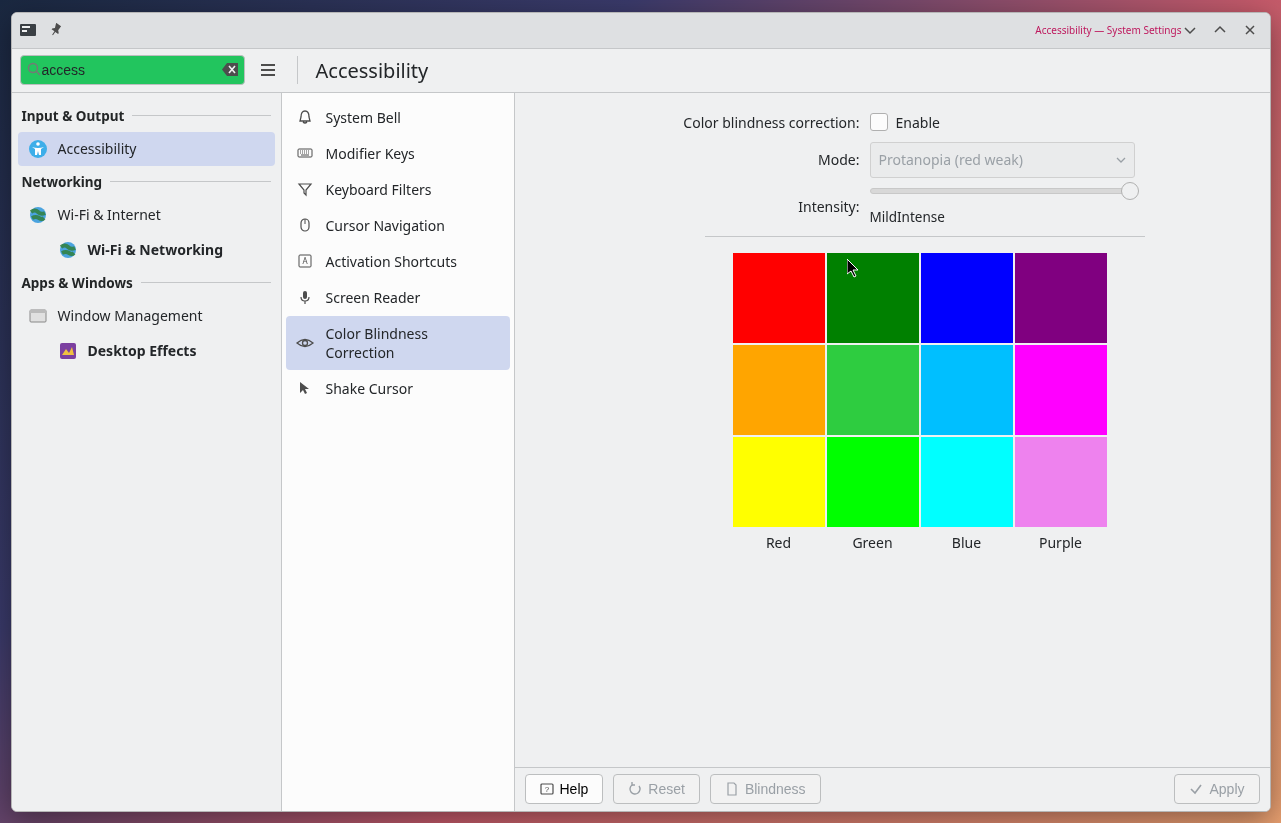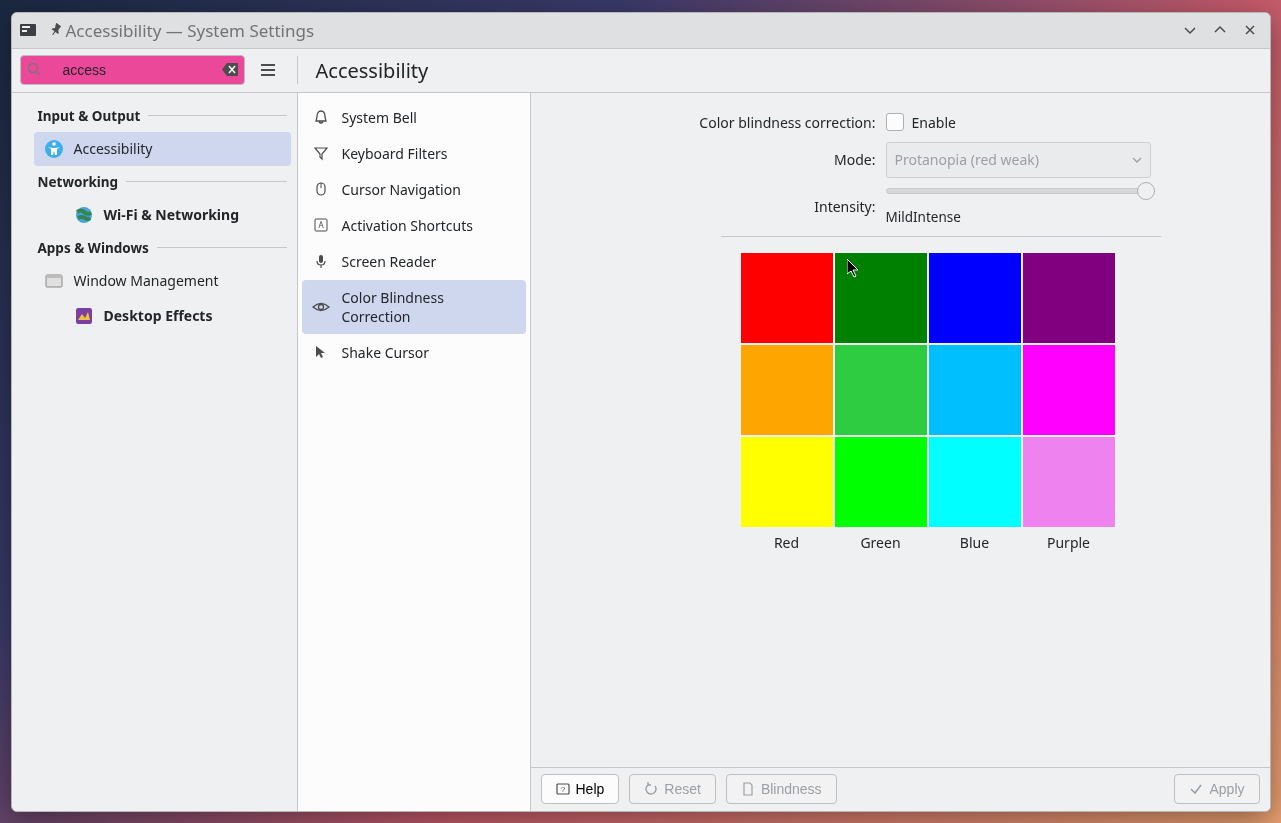--- a/index.html
+++ b/index.html
@@ -2,35 +2,35 @@
 <html><head>
 <meta charset="utf-8">
 <style>
 * { box-sizing: border-box; margin: 0; padding: 0; }
 html, body { width: 1281px; height: 823px; font-family: "Noto Sans", "Segoe UI", sans-serif; font-size: 14px; color: #232629; overflow: hidden; }
 body { background: linear-gradient(135deg, #1a2840 0%, #3a3a6a 30%, #c45a6a 60%, #e8a070 100%); display: flex; align-items: center; justify-content: center; }
 .window { width: 1260px; height: 800px; background: #eff0f1; border: 1px solid #b6b6b6; border-radius: 6px; display: flex; flex-direction: column; box-shadow: 0 8px 30px rgba(0,0,0,0.4); overflow: hidden; }
 .titlebar { height: 36px; display: flex; align-items: center; padding: 0 6px; background: #dee0e2; border-bottom: 1px solid #c5c7c9; }
 .titlebar-left { display: flex; gap: 8px; align-items: center; }
 .titlebar-icon { width: 20px; height: 20px; display:flex; align-items:center; justify-content:center; }
-.titlebar-title { flex: 1; text-align: left; font-size: 17px; color: #737373; }
+.titlebar-title { flex: 1; text-align: right; font-size: 10px; color: #be185d; }
 .titlebar-right { display: flex; gap: 14px; align-items: center; padding-right: 6px; }
 .win-btn { width: 16px; height: 16px; display:flex; align-items:center; justify-content:center; color:#4d4d4d; }
 
 .toolbar { height: 44px; display: flex; align-items: center; padding: 0 8px; gap: 8px; border-bottom: 1px solid #c5c7c9; }
 .search-wrap { position: relative; width: 225px; }
-.search-input { width: 100%; height: 30px; padding: 0 30px 0 42px; border: 1px solid #bcbebf; border-radius: 4px; background: #ec4899; font-size: 14px; color:#232629; }
+.search-input { width: 100%; height: 30px; padding: 0 30px 0 21px; border: 1px solid #bcbebf; border-radius: 4px; background: #22c55e; font-size: 14px; color:#232629; }
 .search-icon-l { position:absolute; left:7px; top:7px; color:#777; }
 .search-clear { position:absolute; right:6px; top:6px; color:#555; }
 .hamburger { width: 30px; height: 30px; display:flex; align-items:center; justify-content:center; border-radius:4px; }
 .divider-v { width:1px; height:28px; background:#c5c7c9; margin:0 6px; }
 .page-title { font-size: 20px; font-weight: 400; color:#232629; padding-left:4px; }
 
 .body { flex:1; display:flex; min-height:0; }
-.sidebar1 { width: 270px; background:#eff0f1; border-right:1px solid #c5c7c9; padding: 8px 6px; overflow-y:auto;margin-left:16px; }
+.sidebar1 { width: 270px; background:#eff0f1; border-right:1px solid #c5c7c9; padding: 8px 6px; overflow-y:auto; }
 .sidebar2 { width: 233px; background:#fcfcfc; border-right:1px solid #c5c7c9; padding: 6px 4px; overflow-y:auto; }
 .content { flex:1; background:#eff0f1; display:flex; flex-direction:column; min-width:0; }
 
 .cat-header { display:flex; align-items:center; gap:8px; font-weight:700; color:#232627; padding:6px 4px 6px 4px; font-size:13.5px; }
 .cat-header .line { flex:1; height:1px; background:#c5c7c9; }
 .nav-item { display:flex; align-items:center; gap:10px; padding:7px 10px; border-radius:4px; margin:1px 0; cursor:default; }
 .nav-item.indent { margin-left: 30px; font-weight: bold; }
 .nav-item.selected { background:#cfd7ef; }
 .nav-icon { width:20px; height:20px; display:flex; align-items:center; justify-content:center; flex-shrink:0; }
 .nav-label { font-size:14px; color:#232629; }
@@ -144,20 +144,29 @@
               <circle cx="10" cy="5" r="1.8" fill="#fff"></circle>
               <path d="M4 8 Q10 10 16 8 L13 10 L13 16 L11 16 L10 12 L9 16 L7 16 L7 10 Z" fill="#fff"></path>
             </svg>
           </span>
           <span class="nav-label">Accessibility</span>
         </div>
         <div class="cat-header">
           <span>Networking</span>
           <span class="line"></span>
         </div>
+        <div class="nav-item">
+          <span class="nav-icon">
+            <svg width="20" height="20" viewBox="0 0 20 20">
+              <circle cx="10" cy="10" r="8" fill="#4aa3df"></circle>
+              <path d="M3 7 Q7 4 10 7 Q13 10 17 8 M4 13 Q8 11 11 13 Q14 15 16 13" stroke="#2e7d32" stroke-width="4" fill="none" opacity="0.8"></path>
+            </svg>
+          </span>
+          <span class="nav-label">Wi-Fi &amp; Internet</span>
+        </div>
         <div class="nav-item indent">
           <span class="nav-icon">
             <svg width="20" height="20" viewBox="0 0 20 20">
               <circle cx="10" cy="10" r="8" fill="#4aa3df"></circle>
               <path d="M3 7 Q7 4 10 7 Q13 10 17 8 M4 13 Q8 11 11 13 Q14 15 16 13" stroke="#2e7d32" stroke-width="4" fill="none" opacity="0.8"></path>
             </svg>
           </span>
           <span class="nav-label">Wi-Fi &amp; Networking</span>
         </div>
         <div class="cat-header">
@@ -184,20 +193,29 @@
         </div>
       </div>
     <div class="sidebar2" id="sidebar2">
         <div class="sub-item">
           <span class="sub-icon">
             <svg width="16" height="16" viewBox="0 0 16 16">
               <path d="M8 2 Q12 2 12 8 L13 12 L3 12 L4 8 Q4 2 8 2 M6 13 Q8 15 10 13" stroke="#4d4d4d" stroke-width="1.3" fill="none"></path>
             </svg>
           </span>
           <span class="sub-label">System Bell</span>
+        </div>
+        <div class="sub-item">
+          <span class="sub-icon">
+            <svg width="16" height="16" viewBox="0 0 16 16">
+              <rect x="1" y="4" width="14" height="8" rx="1" stroke="#4d4d4d" fill="none"></rect>
+              <path d="M3 6h1M5 6h1M7 6h1M9 6h1M11 6h1M3 8h1M5 8h1M7 8h1M9 8h1M11 8h1M4 10h8" stroke="#4d4d4d"></path>
+            </svg>
+          </span>
+          <span class="sub-label">Modifier Keys</span>
         </div>
         <div class="sub-item">
           <span class="sub-icon">
             <svg width="16" height="16" viewBox="0 0 16 16">
               <path d="M2 3 H14 L9 9 V14 L7 12 V9 Z" stroke="#4d4d4d" stroke-width="1.2" fill="none"></path>
             </svg>
           </span>
           <span class="sub-label">Keyboard Filters</span>
         </div>
         <div class="sub-item">

